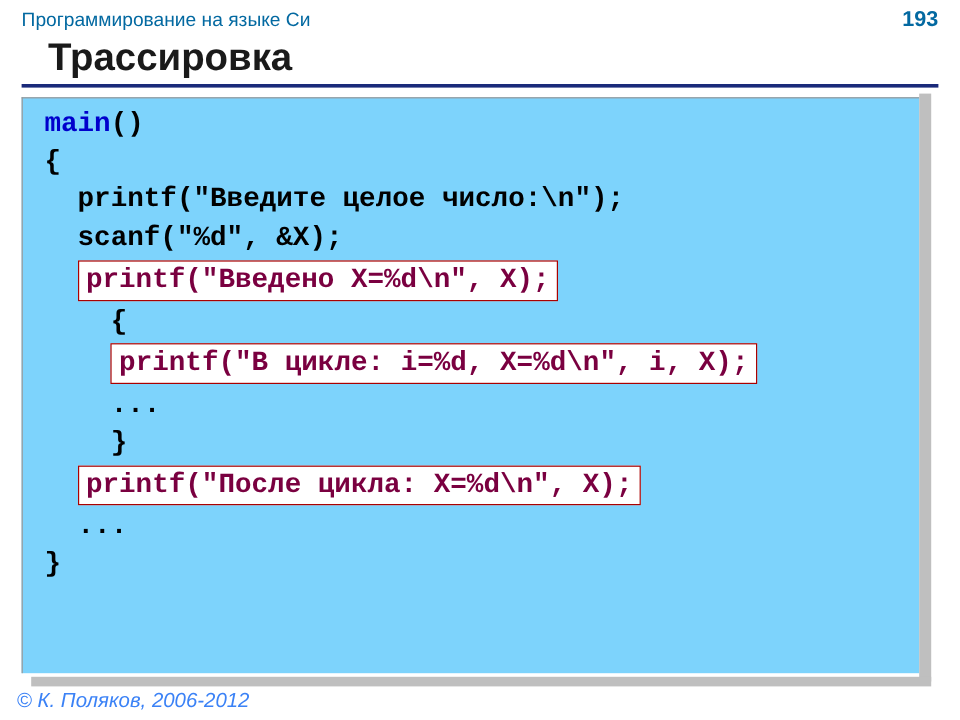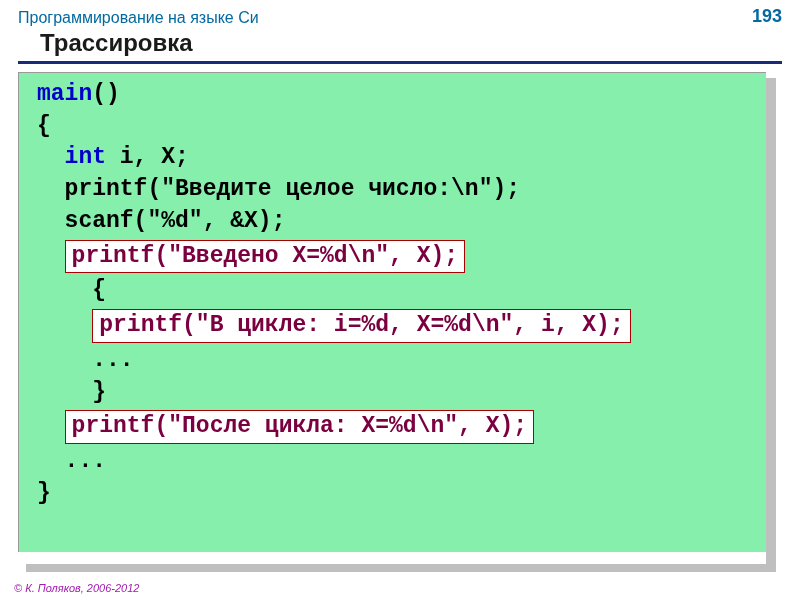--- a/index.html
+++ b/index.html
@@ -18,31 +18,31 @@
     padding: 6px 18px 2px 18px;
     color: #0369a1;
     font-size: 16px;
   }
   .page-num {
     font-weight: bold;
     font-size: 18px;
   }
   .title {
     padding: 0 18px 4px 40px;
-    font-size: 24px;
+    font-size: 32px;
     font-weight: bold;
     color: #1a1a1a;
   }
   .hr {
     height: 3px;
     background: #1a2a7a;
     margin: 0 18px 8px 18px;
   }
   .code-block {
-    background: #86efac;
+    background: #7dd3fc;
     margin: 0 34px 0 18px;
     padding: 6px 6px 6px 18px;
     font-family: "Courier New", Courier, monospace;
     font-size: 23px;
     font-weight: bold;
     color: #000;
     line-height: 1.38;
     border-top: 1px solid #999;
     border-left: 1px solid #999;
     min-height: 480px;
@@ -54,23 +54,23 @@
     background: #ffffff;
     border: 1.5px solid #aa0000;
     padding: 0 6px;
     margin: 2px 0;
     white-space: pre;
   }
   .footer {
     position: absolute;
     left: 14px;
     bottom: 6px;
-    color: #a21caf;
+    color: #3b82f6;
     font-style: italic;
-    font-size: 11px;
+    font-size: 17px;
   }
   .grey-side {
     position: absolute;
     right: 24px;
     top: 78px;
     width: 10px;
     height: 490px;
     background: #bfbfbf;
   }
   .grey-bottom {
@@ -92,21 +92,20 @@
 </div>
 
 <div class="title">Трассировка</div>
 <div class="hr"></div>
 
 <div class="grey-side"></div>
 
 <div class="code-block">
 <pre><span class="blue">main</span><span>()</span></pre>
 <pre>{</pre>
-<pre><span class="blue">  int</span><span> i, X;</span></pre>
 <pre>  printf("Введите целое число:\n");</pre>
 <pre>  scanf("%d", &amp;X);</pre>
 <pre>  <span class="hl maroon">printf("Введено X=%d\n", X);</span></pre>
 <pre>    {</pre>
 <pre>    <span class="hl maroon">printf("В цикле: i=%d, X=%d\n", i, X);</span></pre>
 <pre>    ...</pre>
 <pre>    }</pre>
 <pre>  <span class="hl maroon">printf("После цикла: X=%d\n", X);</span></pre>
 <pre>  ...</pre>
 <pre>}</pre>

